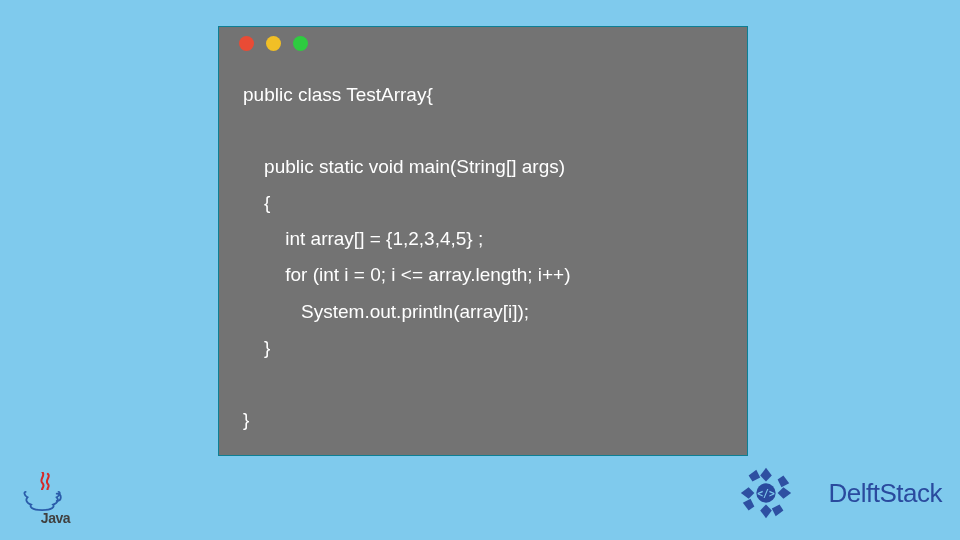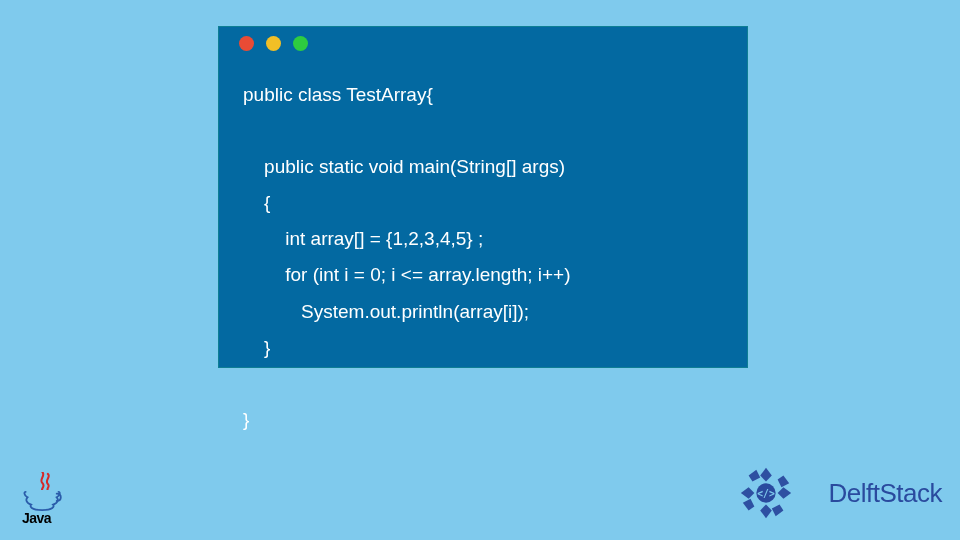--- a/index.html
+++ b/index.html
@@ -9,22 +9,22 @@
     background: #7fcaed;
     position: relative;
     font-family: Arial, Helvetica, sans-serif;
     overflow: hidden;
   }
   .code-window {
     position: absolute;
     left: 218px;
     top: 26px;
     width: 530px;
-    height: 342px;
-    background: #0369a1;
+    height: 430px;
+    background: #737373;
     border: 1px solid #0e7f94;
   }
   .titlebar {
     height: 32px;
     display: flex;
     align-items: center;
     padding-left: 20px;
     gap: 12px;
   }
   .dot {
@@ -54,24 +54,25 @@
     margin: 0 auto;
     width: 22px;
   }
   .java-logo .cup {
     display: block;
     width: 42px;
   }
   .java-logo .text {
     font-size: 14px;
     font-weight: bold;
-    color: #000000;
+    color: #404040;
     letter-spacing: -0.5px;
     position: relative;
     margin-top: -2px;
+    text-align: right;
   }
   .delft-logo {
     position: absolute;
     right: 18px;
     bottom: 18px;
     display: flex;
     align-items: center;
     gap: 2px;
   }
   .delft-text {

